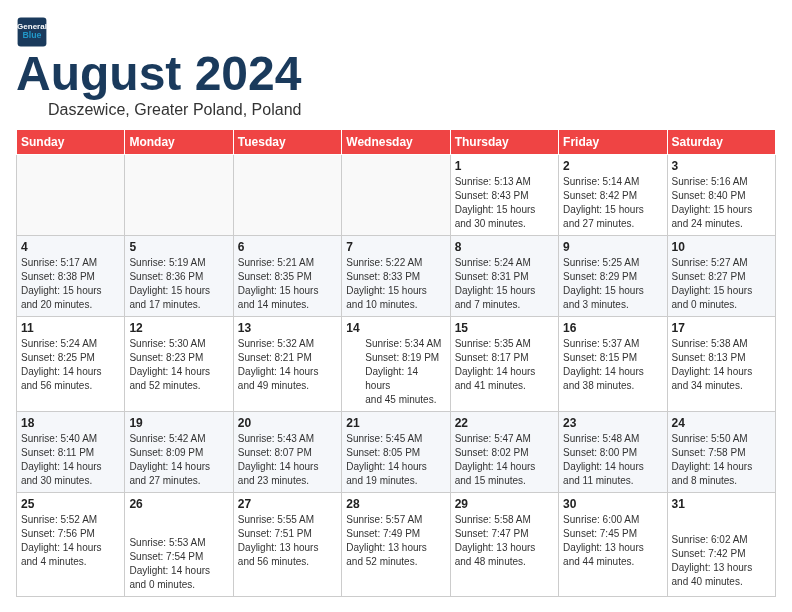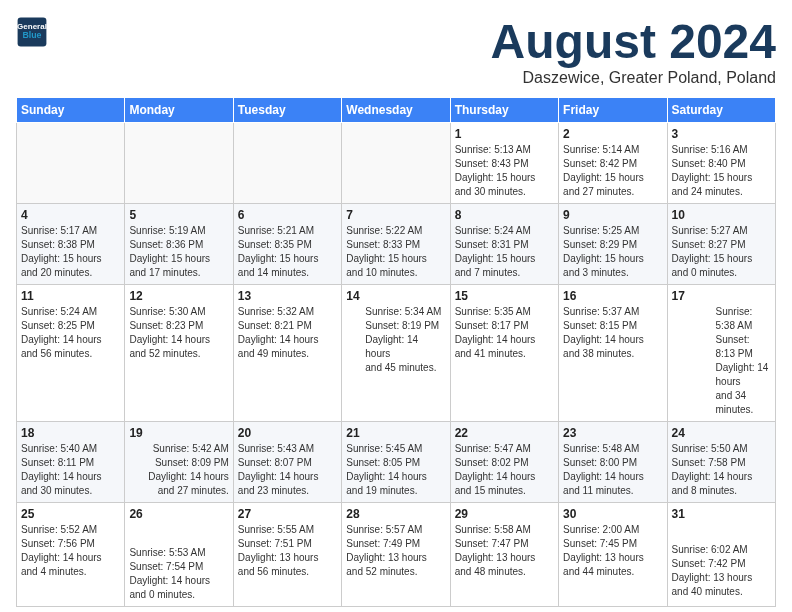--- a/index.html
+++ b/index.html
@@ -8,20 +8,21 @@
       background: #fff;
       width: 792px;
       min-height: 612px;
       padding: 16px;
     }
     .header {
       display: flex;
       justify-content: space-between;
       align-items: flex-start;
       margin-bottom: 10px;
+      flex-direction: column;
     }
     .logo {
       display: flex;
       align-items: center;
       gap: 4px;
     }
     .logo-icon {
       width: 32px;
       height: 32px;
     }
@@ -35,21 +36,21 @@
     .subtitle {
       font-size: 16px;
       color: #333;
     }
     table {
       width: 100%;
       border-collapse: collapse;
       font-size: 11px;
     }
     thead th {
-      background: #3b82f6;
+      background: #ef4444;
       color: #fff;
       padding: 5px 4px;
       text-align: left;
       font-size: 12px;
       font-weight: bold;
       border: 1px solid #fff;
     }
     tbody td {
       border: 1px solid #ccc;
       padding: 4px;
@@ -220,37 +221,37 @@
         </td>
         <td>
           <span class="day-number">16</span>
           <div class="day-info" style="white-space: pre-line;">Sunrise: 5:37 AM
 Sunset: 8:15 PM
 Daylight: 14 hours
 and 38 minutes.</div>
         </td>
         <td>
           <span class="day-number">17</span>
-          <div class="day-info" style="white-space: pre-line; margin-left: 44px;">Sunrise: 5:38 AM
+          <div class="day-info" style="white-space: pre-line;">Sunrise: 5:38 AM
 Sunset: 8:13 PM
 Daylight: 14 hours
 and 34 minutes.</div>
         </td>
       </tr>
       <tr>
         <td>
           <span class="day-number">18</span>
           <div class="day-info" style="white-space: pre-line;">Sunrise: 5:40 AM
 Sunset: 8:11 PM
 Daylight: 14 hours
 and 30 minutes.</div>
         </td>
         <td>
           <span class="day-number">19</span>
-          <div class="day-info" style="white-space: pre-line; text-align: right;">Sunrise: 5:42 AM
+          <div class="day-info" style="white-space: pre-line;">Sunrise: 5:42 AM
 Sunset: 8:09 PM
 Daylight: 14 hours
 and 27 minutes.</div>
         </td>
         <td>
           <span class="day-number">20</span>
           <div class="day-info" style="white-space: pre-line;">Sunrise: 5:43 AM
 Sunset: 8:07 PM
 Daylight: 14 hours
 and 23 minutes.</div>
@@ -315,21 +316,21 @@
         </td>
         <td>
           <span class="day-number">29</span>
           <div class="day-info" style="white-space: pre-line;">Sunrise: 5:58 AM
 Sunset: 7:47 PM
 Daylight: 13 hours
 and 48 minutes.</div>
         </td>
         <td>
           <span class="day-number">30</span>
-          <div class="day-info" style="white-space: pre-line;">Sunrise: 2:00 AM
+          <div class="day-info" style="white-space: pre-line;">Sunrise: 6:00 AM
 Sunset: 7:45 PM
 Daylight: 13 hours
 and 44 minutes.</div>
         </td>
         <td>
           <span class="day-number">31</span>
           <div class="day-info" style="white-space: pre-line; margin-top: 22px;">Sunrise: 6:02 AM
 Sunset: 7:42 PM
 Daylight: 13 hours
 and 40 minutes.</div>

